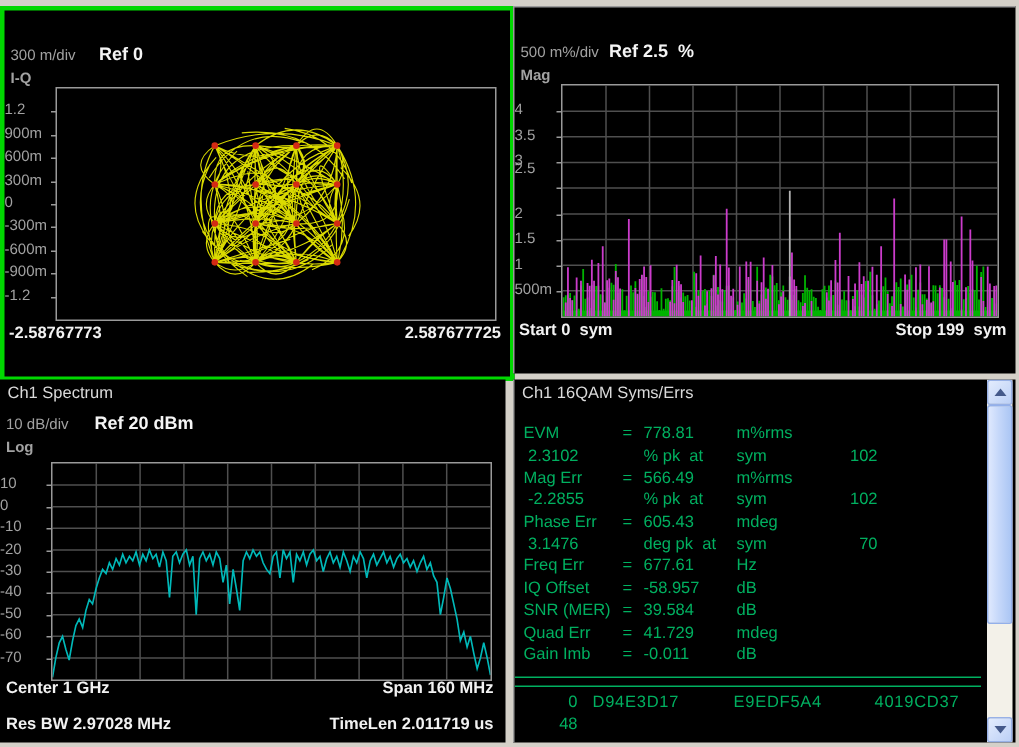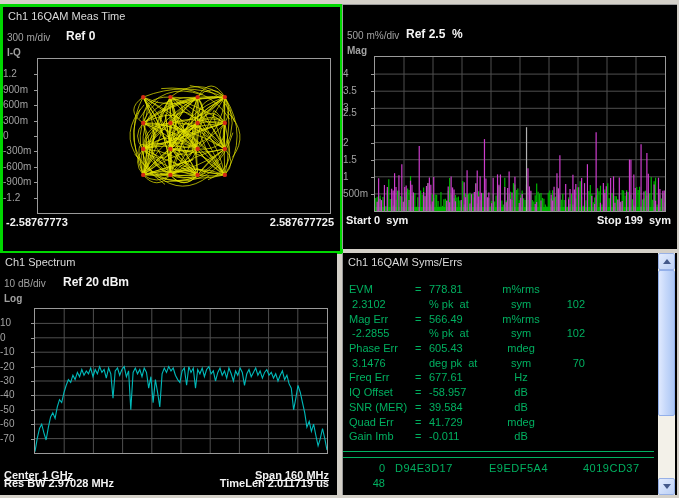--- a/index.html
+++ b/index.html
@@ -27,30 +27,30 @@
   svg.plot{position:absolute;outline:1px solid #9a9a9a;background:#000;}
   .q-tl svg.plot{left:35px;top:52px;}
   .q-tr svg.plot{left:32px;top:52px;}
   .q-bl svg.plot{left:35px;top:56px;}
 
   .xl{position:absolute;font-size:11px;font-weight:bold;color:#f2f2f2;white-space:pre;}
   .q-tl .xl{top:209px;}
   .q-tr .xl{top:209px;}
   .xmin,.xstart{left:3px;}
   .xmax,.xstop{right:6px;}
-  .q-bl .footrow1{top:216px;text-decoration:underline;}
+  .q-bl .footrow1{top:200px;}
   .q-bl .footrow2{top:224px;}
   .fl{position:absolute;left:4px;font-size:11px;font-weight:bold;color:#f2f2f2;white-space:pre;}
   .fr{position:absolute;right:8px;font-size:11px;font-weight:bold;color:#f2f2f2;white-space:pre;}
 
   
   .metable{position:absolute;top:29px;left:2px;width:308px;}
   .merow{display:grid;grid-template-columns:66px 14px 62px 60px 34px;height:14.7px;
          font-size:11px;color:var(--text-green,#00b060);white-space:pre;align-items:center;padding-left:4px;}
-  .merow .c3{text-align:center;}
+  .merow .c3{text-align:left;}
   .merow .c4{text-align:right;}
   .greenrule{position:absolute;top:198px;left:0;width:311px;height:5px;
              border-top:1px solid var(--text-green,#00b060);border-bottom:1px solid var(--text-green,#00b060);}
   .symtable{position:absolute;top:207px;left:2px;width:308px;}
   .symrow{display:grid;grid-template-columns:40px 84px 84px 84px;column-gap:10px;height:15px;
           font-size:11px;letter-spacing:0.5px;color:var(--text-green,#00b060);align-items:center;}
   .symrow .sy{text-align:right;letter-spacing:0;}
 
   
   .sb{position:absolute;right:2px;top:0;width:17px;height:242px;background:#f3f1e9;}
@@ -62,21 +62,20 @@
   .arr-down{width:0;height:0;border-left:4px solid transparent;border-right:4px solid transparent;border-top:5px solid #44598a;}
   .sb-thumb{position:absolute;left:0;top:17px;width:17px;height:146px;box-sizing:border-box;
             background:linear-gradient(90deg,#dfe9fe,#c6d8fa 45%,#abc6f4);border:1px solid #93b0ea;border-radius:2px;}
 </style>
 </head>
 <body>
 
 <div class="win">
 
   <div class="quad q-tl">
-    <div class="qtitle">Ch1 16QAM Meas Time</div>
     <div class="qscale">300 m/div</div>
     <div class="qref">Ref 0</div>
     <div class="qaxis">I-Q</div>
     <div class="ylabels" id="yl-meas">
         <span style="top: 61.4px; left: 0px; width: 32px;">1.2</span>
         <div class="ytick" style="top: 67.4px; left: 31px; width: 4px;"></div>
         <span style="top: 76.8px; left: 0px; width: 32px;">900m</span>
         <div class="ytick" style="top: 82.8px; left: 31px; width: 4px;"></div>
         <span style="top: 92.2px; left: 0px; width: 32px;">600m</span>
         <div class="ytick" style="top: 98.2px; left: 31px; width: 4px;"></div>

